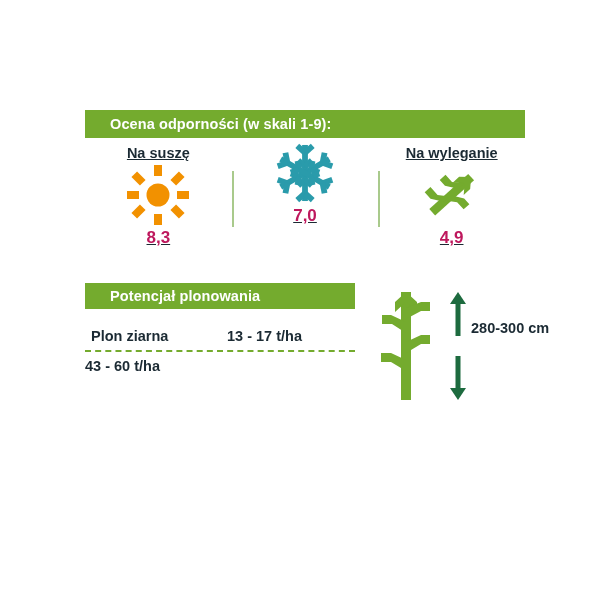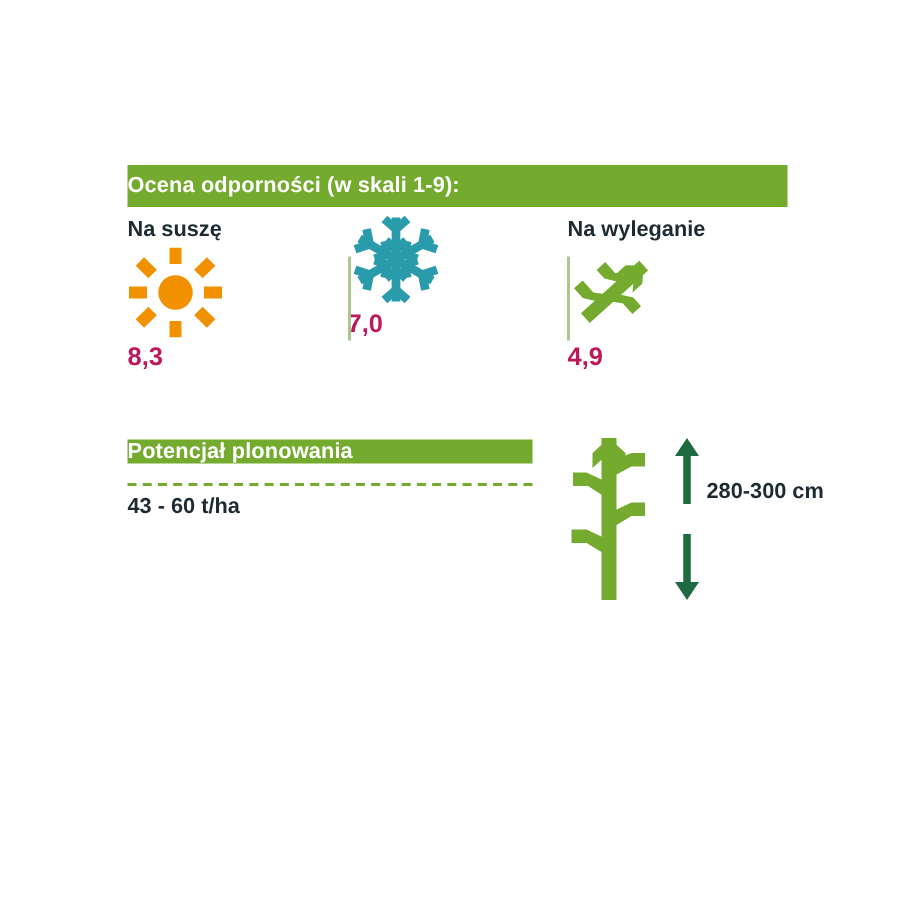--- a/index.html
+++ b/index.html
@@ -21,21 +21,21 @@
     inset: 0;
   }
 
   
   .bar {
     position: absolute;
     background: #74ab2e;
     display: flex;
     align-items: center;
     box-sizing: border-box;
-    padding-left: 0;
+    padding-left: 25px;
   }
   .bar-text {
     color: #ffffff;
     font-weight: bold;
     font-size: 14.5px;
     letter-spacing: .1px;
     white-space: nowrap;
   }
 
   
@@ -52,21 +52,22 @@
     top: 143px;
     width: 440px;
     height: 120px;
     display: flex;
   }
   .res-col {
     flex: 1 1 0;
     position: relative;
     display: flex;
     flex-direction: column;
-    align-items: flex-start;
+    align-items: center;
+    text-decoration: underline;
   }
   .res-col + .res-col::before {
     content: "";
     position: absolute;
     left: 0;
     top: 28px;
     width: 2px;
     height: 56px;
     background: #a9ca8c;
   }
@@ -89,23 +90,23 @@
     font-size: 17px;
     font-weight: bold;
     color: #be185d;
     line-height: 22px;
     margin-top: 2px;
   }
 
   
   #yield-bar {
     left: 85px;
-    top: 293px;
+    top: 283px;
     width: 270px;
-    height: 16px;
+    height: 26px;
   }
 
   #yield-table {
     position: absolute;
     left: 85px;
     top: 322px;
     width: 270px;
   }
   .y-row {
     display: flex;
@@ -253,20 +254,24 @@
       <div class="res-value">4,9</div>
     </div>
 
   </div>
 
   <div class="bar" id="yield-bar">
     <span class="bar-text">Potencjał plonowania</span>
   </div>
 
   <div id="yield-table">
+    <div class="y-row">
+      <span class="y-label">Plon ziarna</span>
+      <span class="y-value">13 - 17 t/ha</span>
+    </div>
     <div class="y-divider"></div>
     <div class="y-row">
       <span class="y-value">43 - 60 t/ha</span>
     </div>
   </div>
 
   <div id="plant-figure">
 
     <svg id="plant-icon" width="62" height="112" viewBox="0 0 62 112" aria-hidden="true">
       <g fill="#74ab2e">

